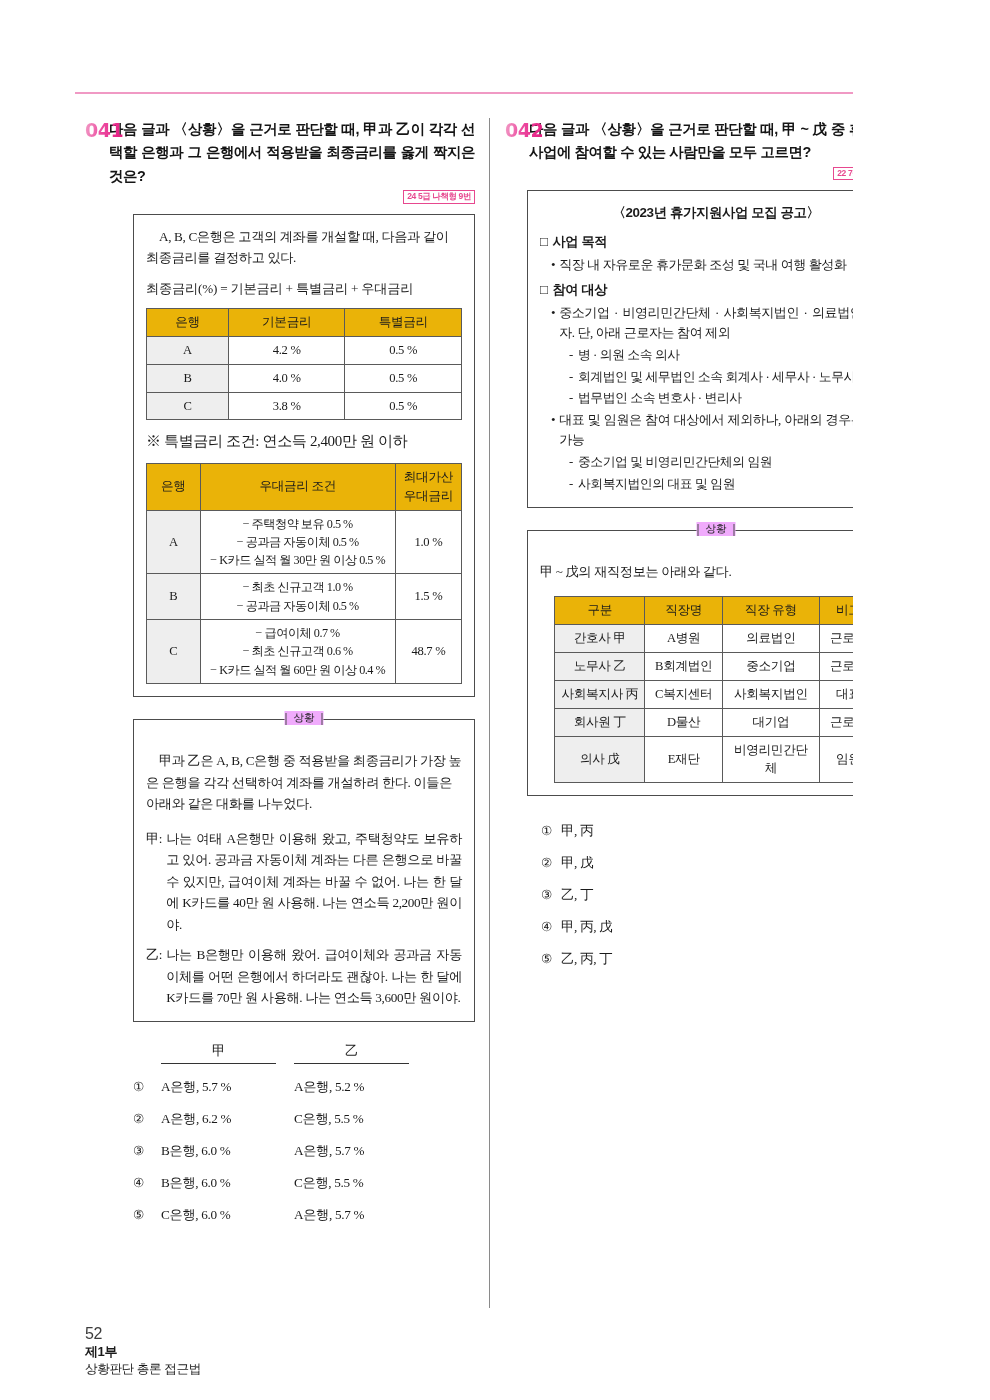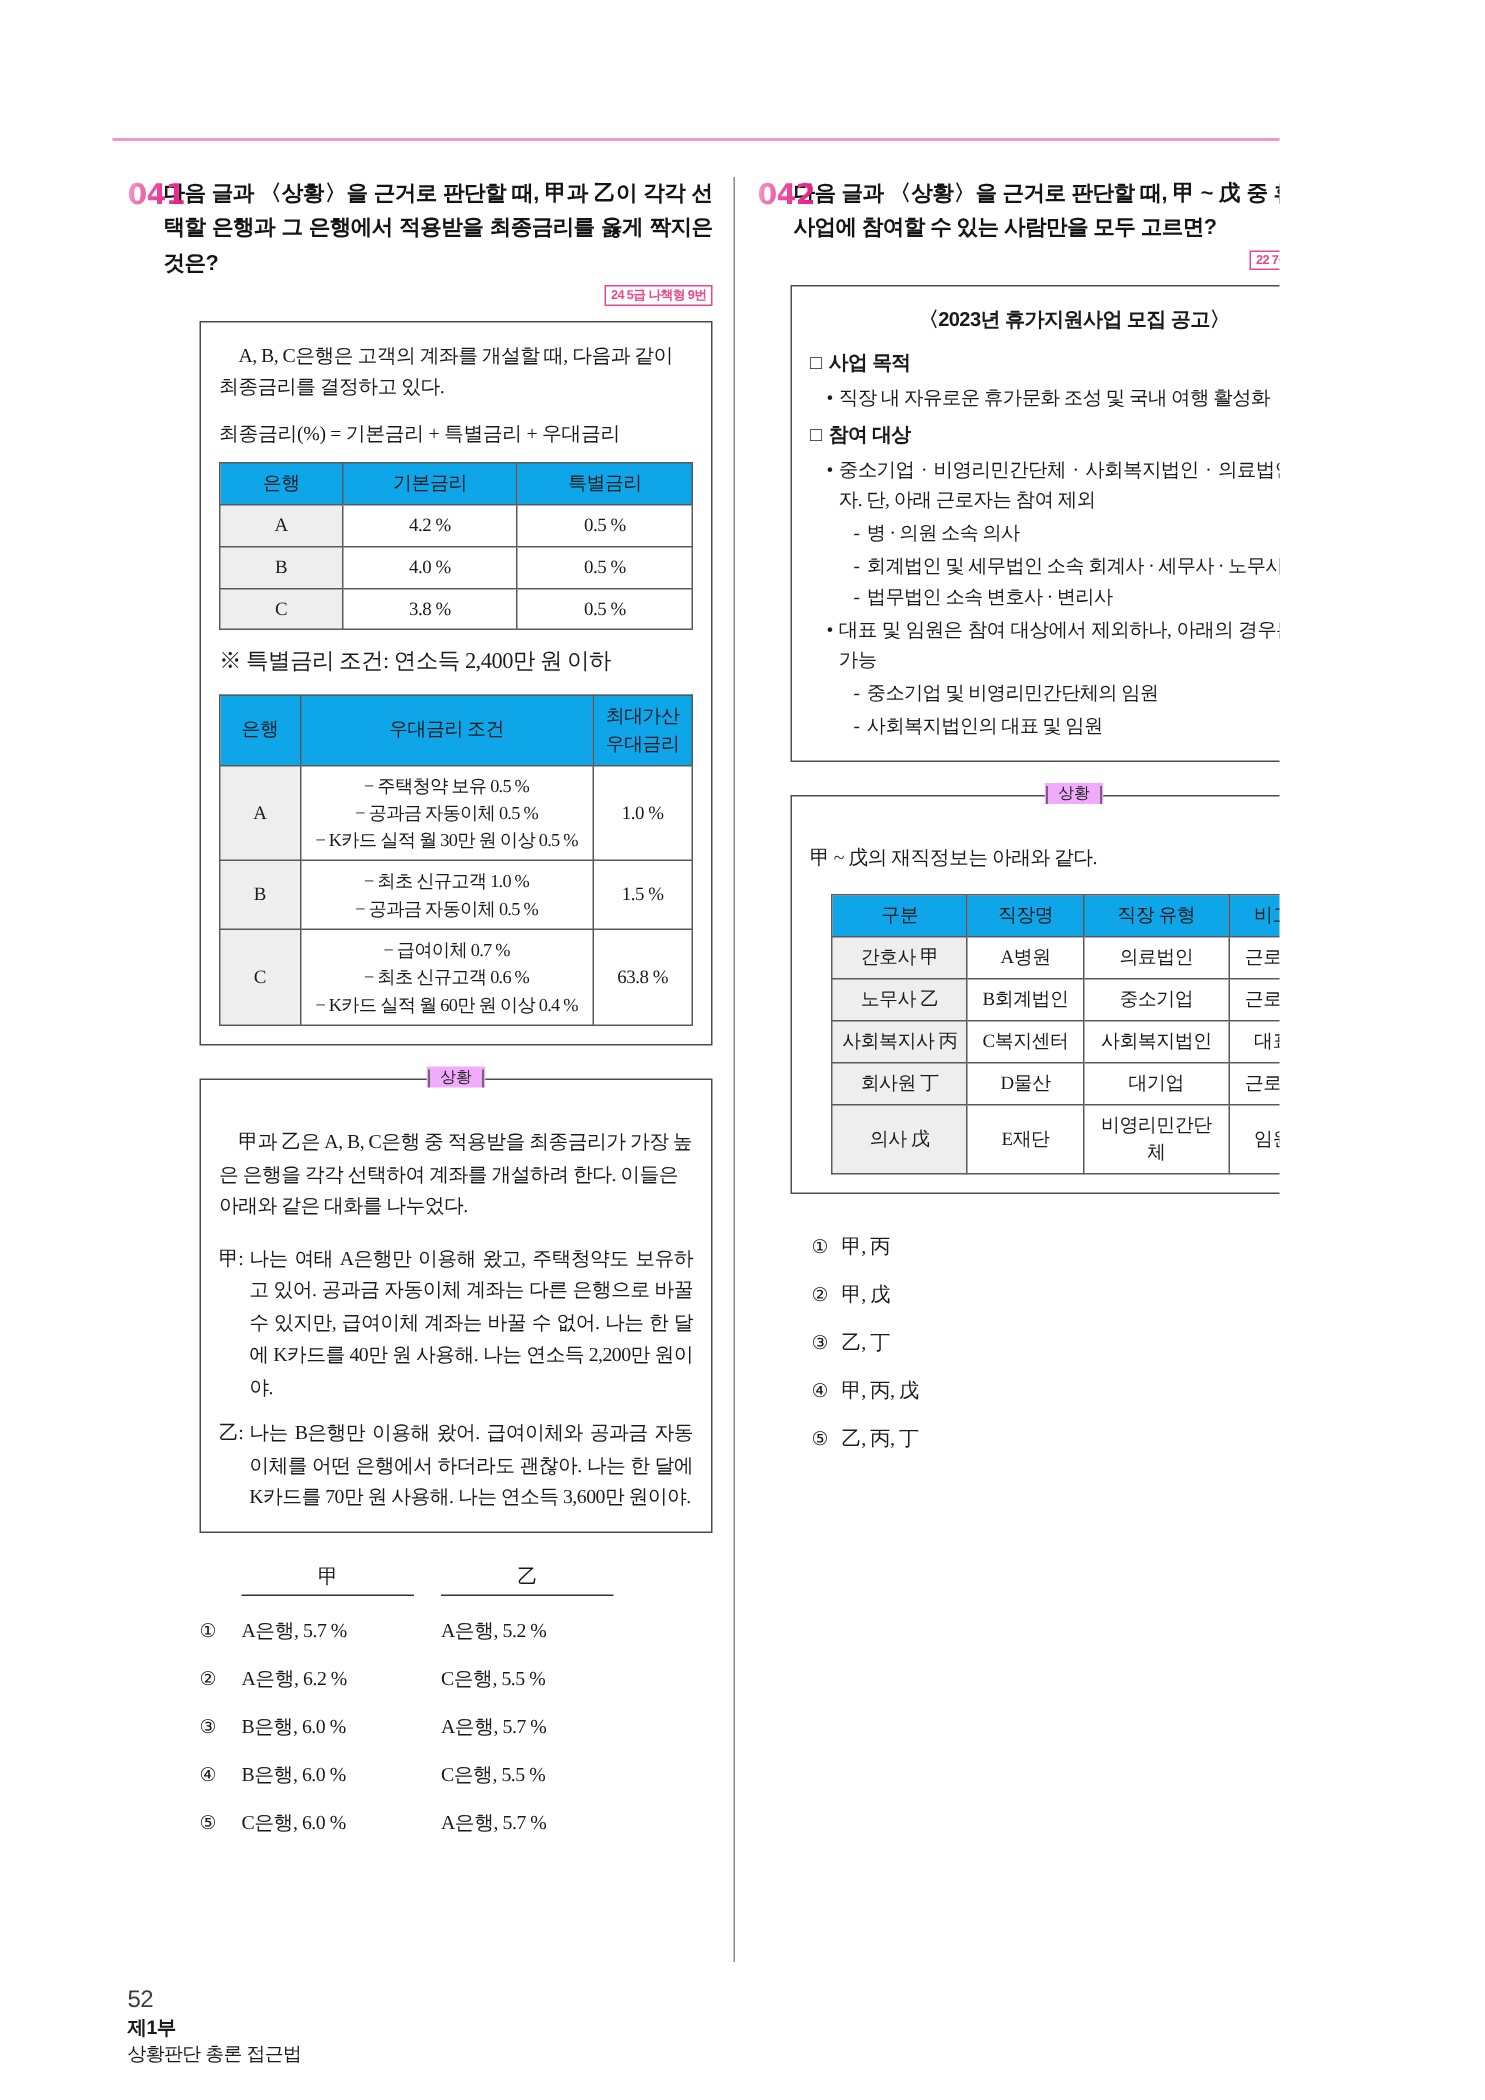--- a/index.html
+++ b/index.html
@@ -177,21 +177,21 @@
     letter-spacing: -0.3px;
     margin-top: 4px;
   }
   table.grid th, table.grid td {
     border: 1px solid #5a5a5a;
     padding: 4px 5px;
     text-align: center;
     vertical-align: middle;
     line-height: 1.5;
   }
-  table.grid th { background: #0ea5e9; font-weight: normal; }
+  table.grid th { background: #eab308; font-weight: normal; }
   table.grid td.head-cell { background: #eeeeee; }
   td.cond {
     text-align: left;
     padding-left: 9px;
     font-size: 12.2px;
     letter-spacing: -0.5px;
     line-height: 1.55;
   }
   td.cond div { white-space: nowrap; }
 
@@ -383,21 +383,21 @@
             </td>
             <td>1.5 %</td>
           </tr>
           <tr>
             <td class="head-cell">C</td>
             <td class="cond">
               <div>− 급여이체 0.7 %</div>
               <div>− 최초 신규고객 0.6 %</div>
               <div>− K카드 실적 월 60만 원 이상 0.4 %</div>
             </td>
-            <td>63.8 %</td>
+            <td>48.7 %</td>
           </tr>
         </tbody>
       </table>
     </div>
 
     <div class="sit-wrap">
       <div class="sit-box">
         <p class="indent">甲과 乙은 A, B, C은행 중 적용받을 최종금리가 가장 높은 은행을 각각 선택하여 계좌를 개설하려 한다. 이들은 아래와 같은 대화를 나누었다.</p>
         <div class="dlg">
           <div class="dlg-who">甲:</div>

